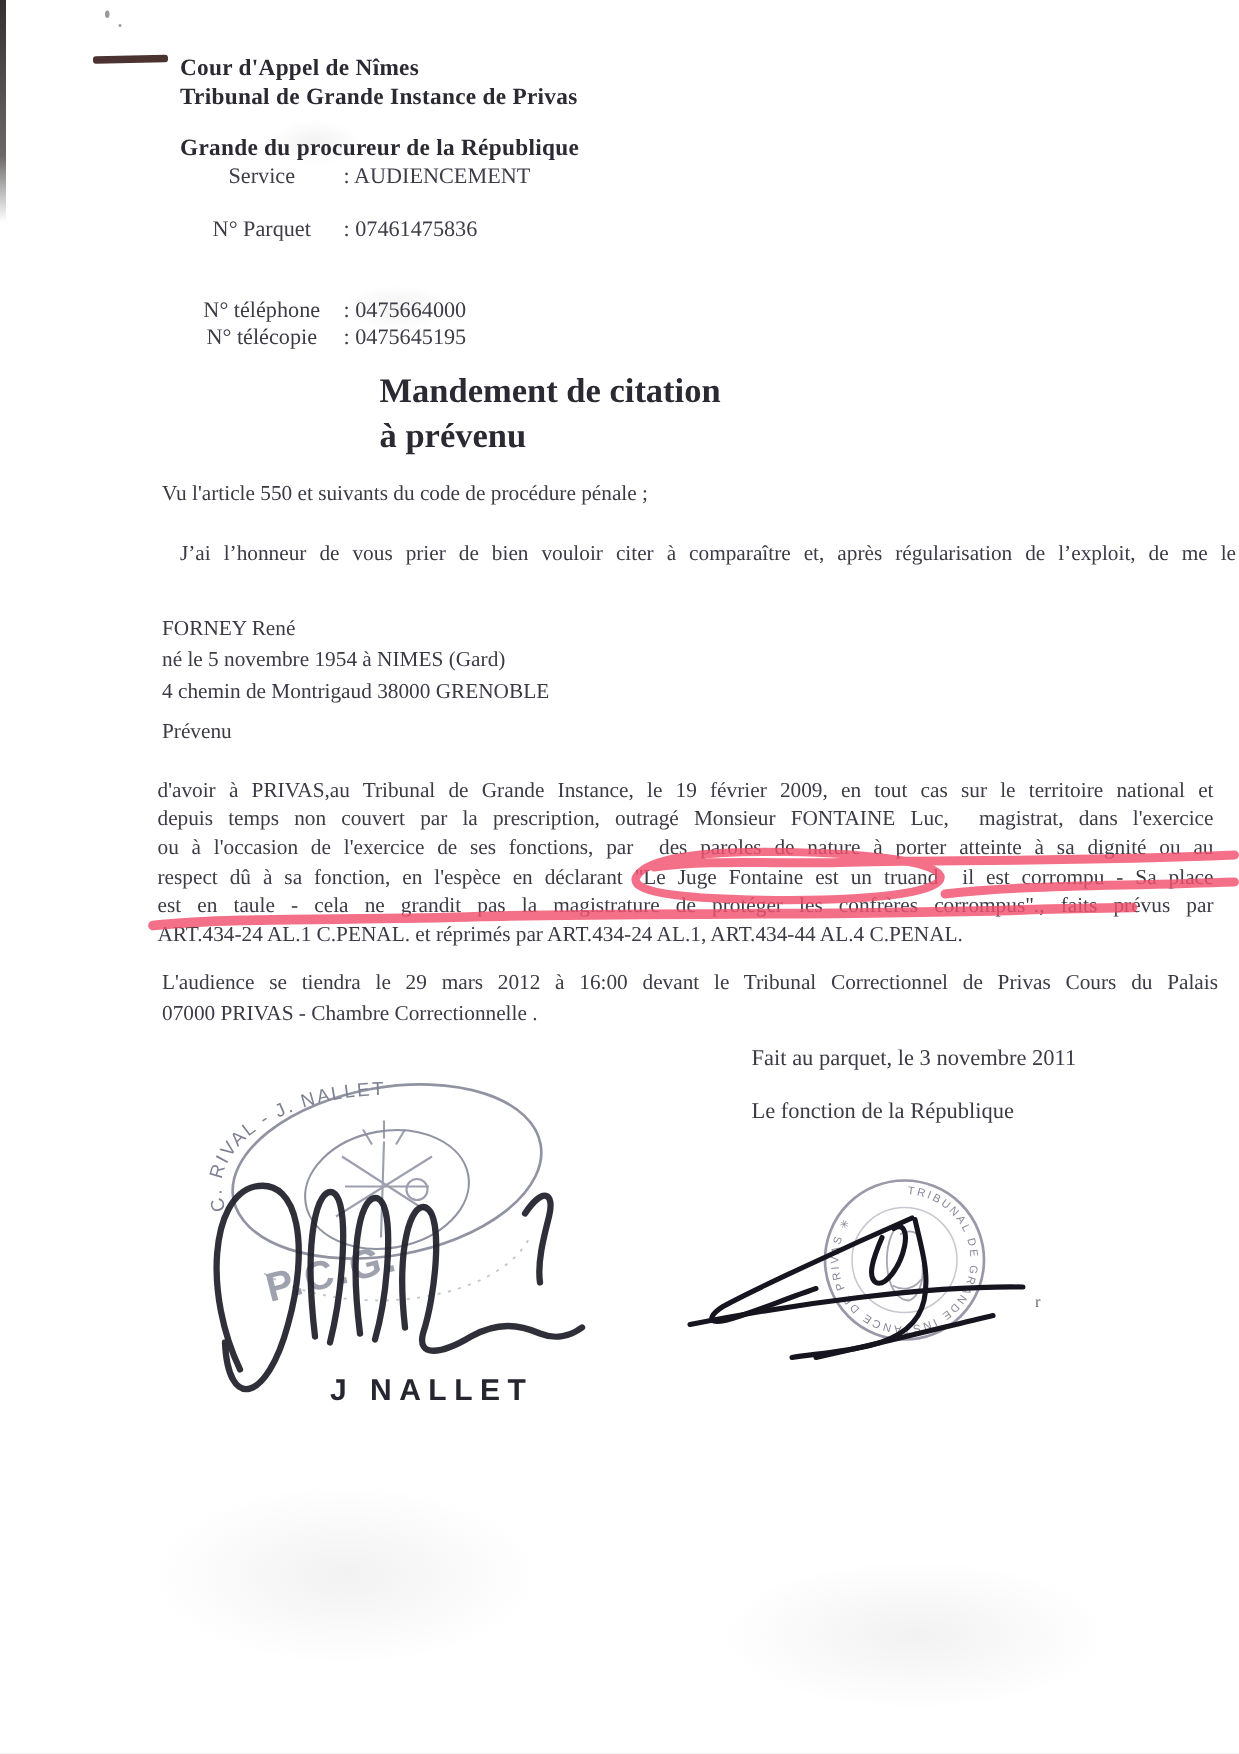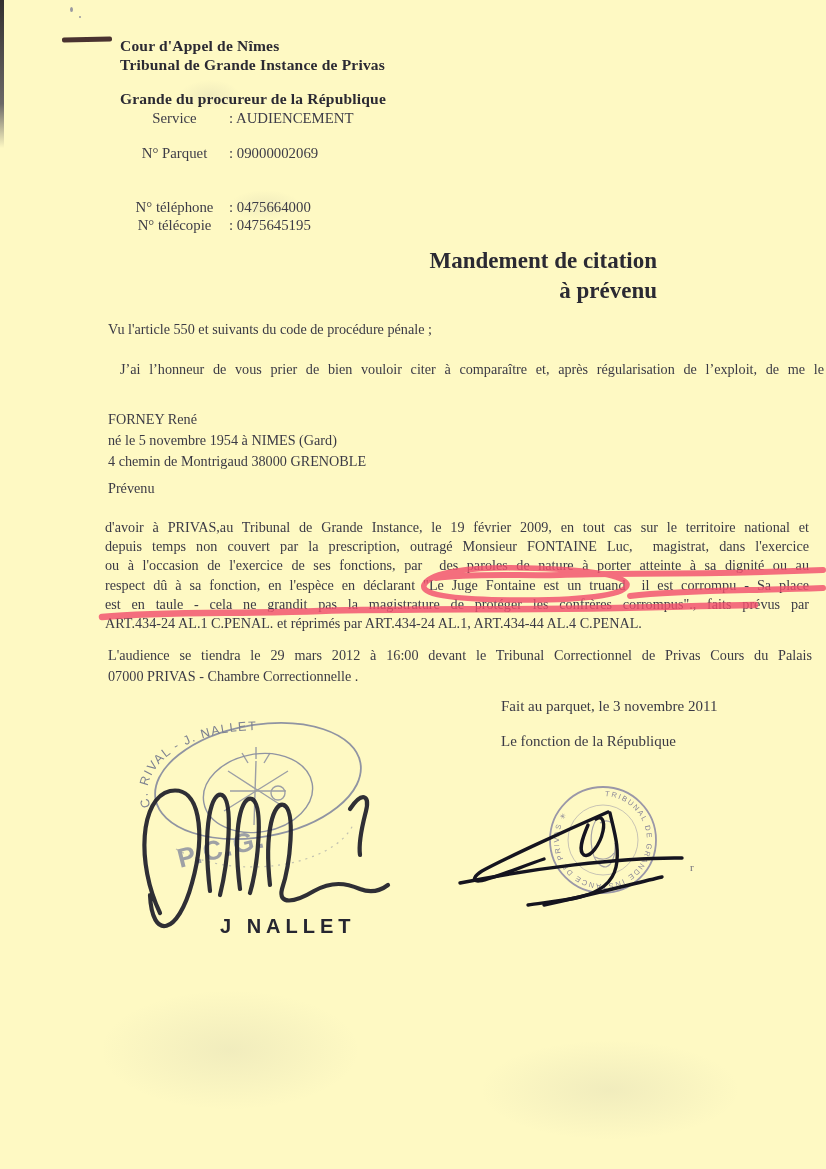--- a/index.html
+++ b/index.html
@@ -1,34 +1,34 @@
 <!DOCTYPE html>
 <html><head>
 <meta charset="utf-8">
 <style>
   html,body{margin:0;padding:0;background:#e9e9e9;}
   .page{
     position:relative;width:826px;height:1169px;margin:0 auto;
-    background:#fef9c3;overflow:hidden;
+    background:#ffffff;overflow:hidden;
     font-family:"Liberation Serif","DejaVu Serif",serif;
     color:#3b3a45;
   }
   .abs{position:absolute;}
   
   .court{font-weight:bold;font-size:15.5px;line-height:19px;color:#2b2a33;letter-spacing:.2px;}
   .office{font-weight:bold;font-size:15.5px;color:#2b2a33;letter-spacing:.2px;}
   .fieldrow{font-size:14.8px;color:#3d3c47;text-align:center;}
   .fieldrow .lab{display:inline-block;width:109px;}
   
   .watermark{
     font-family:"Liberation Sans","DejaVu Sans",sans-serif;
     font-weight:bold;font-size:26px;line-height:34px;letter-spacing:.5px;
   }
   
-  .doc-title{font-weight:bold;font-size:23px;line-height:30px;color:#2b2a33;text-align:right;width:404px;}
+  .doc-title{font-weight:bold;font-size:23px;line-height:30px;color:#2b2a33;text-align:left;width:404px;}
   
   .body-text{font-size:14.2px;color:#3b3a45;width:704px;}
   .jline{text-align:justify;text-align-last:justify;height:19.2px;white-space:normal;}
   .nline{height:19.2px;}
   .charge .jline,.charge .nline{height:19.2px;line-height:19.2px;}
   .closing{font-size:15px;color:#3b3a45;}
   
   .edge-line{left:0;top:0;width:4px;height:148px;background:linear-gradient(#33302f,#6b6867 70%,rgba(120,120,120,0));}
   .top-dash{left:62px;top:37px;width:50px;height:5px;background:#4a3330;border-radius:2px;transform:rotate(-1.2deg);}
   .speck{background:#9a99a0;border-radius:50%;}
@@ -56,21 +56,21 @@
   <div class="abs court" style="left:120px;top:36px;">
     <div>Cour d'Appel de Nîmes</div>
     <div>Tribunal de Grande Instance de Privas</div>
   </div>
   <div class="abs office" style="left:120px;top:90px;">Grande du procureur de la République</div>
 
   <div class="abs fieldrow" style="left:120px;top:110px;">
     <span class="lab">Service</span><span>: AUDIENCEMENT</span>
   </div>
   <div class="abs fieldrow" style="left:120px;top:145px;">
-    <span class="lab">N° Parquet</span><span>: 09000002069</span>
+    <span class="lab">N° Parquet</span><span>: 07461475836</span>
   </div>
   <div class="abs fieldrow" style="left:120px;top:199px;">
     <span class="lab">N° téléphone</span><span>: 0475664000</span>
   </div>
   <div class="abs fieldrow" style="left:120px;top:217px;">
     <span class="lab">N° télécopie</span><span>: 0475645195</span>
   </div>
 
   <div class="abs watermark" style="left:340px;top:136px;color:#ee3e63;">
   </div>

